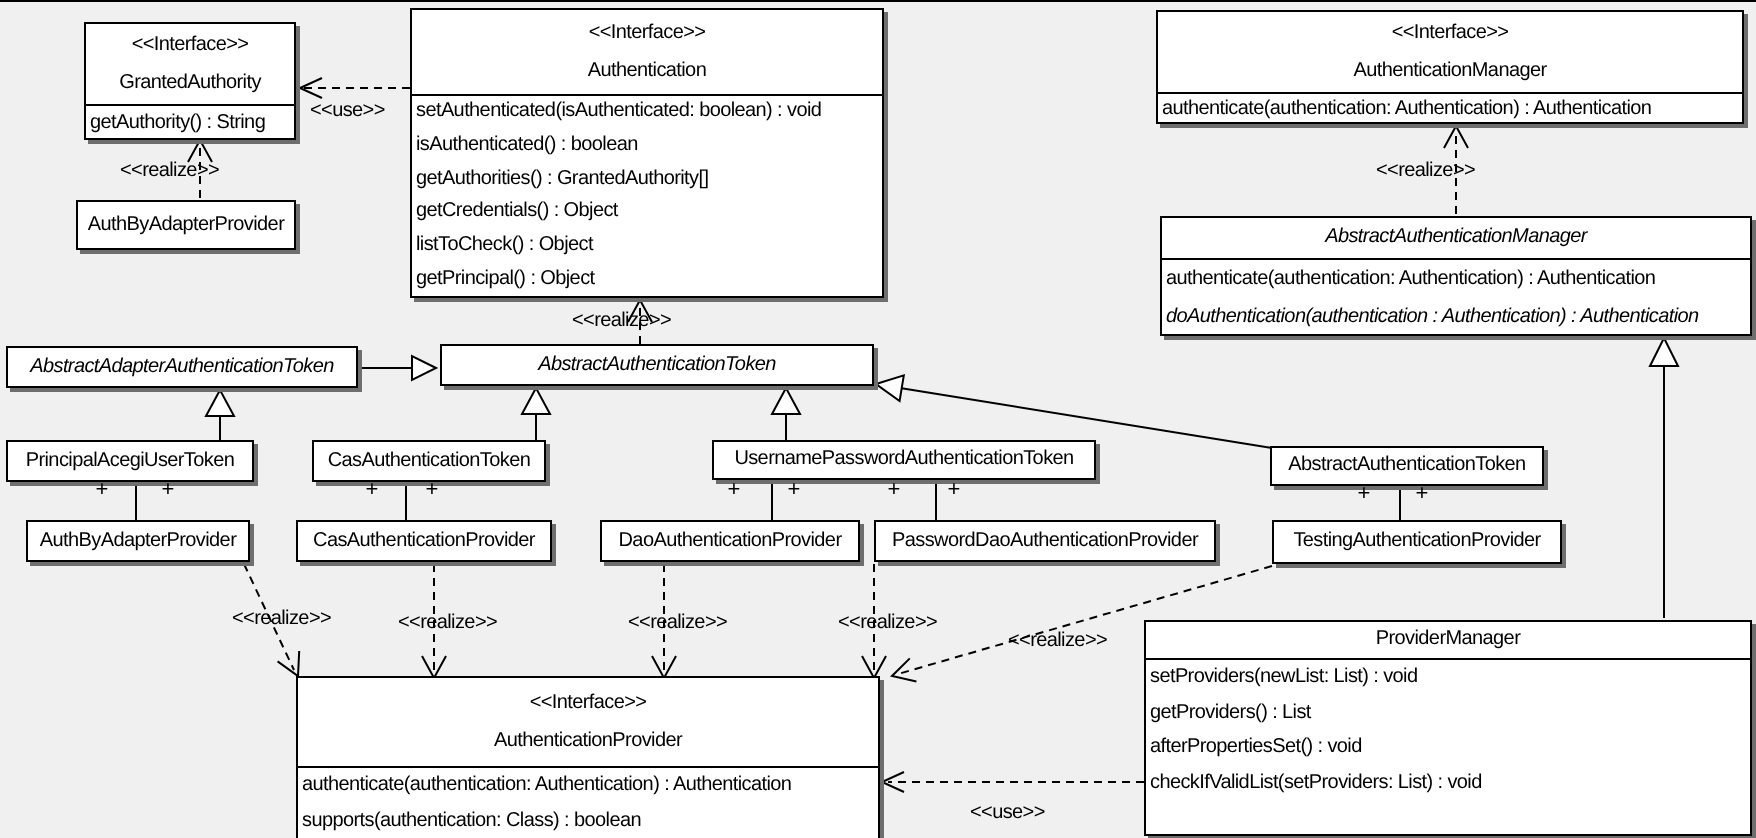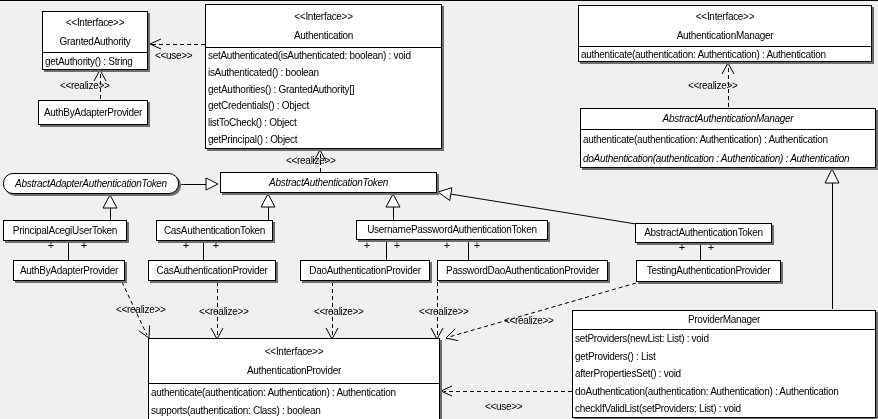--- a/index.html
+++ b/index.html
@@ -161,21 +161,21 @@
       </div>
       <div class="uml-class abstract" style="left: 580px; top: 107px; width: 296px; height: 60px;">
         <div class="uml-title" style="height: 20px;">
           <div class="uml-name" style="line-height: 20px;">AbstractAuthenticationManager</div>
         </div>
         <div class="uml-methods">
           <div class="uml-method" style="height: 19px; line-height: 19px;">authenticate(authentication: Authentication) : Authentication</div>
           <div class="uml-method" style="height: 19px; line-height: 19px; font-style: italic;">doAuthentication(authentication : Authentication) : Authentication</div>
         </div>
       </div>
-      <div class="uml-class abstract" style="left: 3px; top: 172px; width: 176px; height: 21px; border-radius: 10px;">
+      <div class="uml-class abstract" style="left: 3px; top: 172px; width: 176px; height: 21px;">
         <div class="uml-title" style="height: 19px;">
           <div class="uml-name" style="line-height: 19px;">AbstractAdapterAuthenticationToken</div>
         </div>
       </div>
       <div class="uml-class abstract" style="left: 220px; top: 171px; width: 217px; height: 21px;">
         <div class="uml-title" style="height: 19px;">
           <div class="uml-name" style="line-height: 19px;">AbstractAuthenticationToken</div>
         </div>
       </div>
       <div class="uml-class" style="left: 3px; top: 219px; width: 124px; height: 21px;">
@@ -234,21 +234,20 @@
         </div>
       </div>
       <div class="uml-class" style="left: 572px; top: 309px; width: 304px; height: 108px;">
         <div class="uml-title" style="height: 18px;">
           <div class="uml-name" style="line-height: 18px;">ProviderManager</div>
         </div>
         <div class="uml-methods">
           <div class="uml-method" style="height: 17.6px; line-height: 17.6px;">setProviders(newList: List) : void</div>
           <div class="uml-method" style="height: 17.6px; line-height: 17.6px;">getProviders() : List</div>
           <div class="uml-method" style="height: 17.6px; line-height: 17.6px;">afterPropertiesSet() : void</div>
-          <div class="uml-method" style="height: 17.6px; line-height: 17.6px;">doAuthentication(authentication: Authentication) : Authentication</div>
           <div class="uml-method" style="height: 17.6px; line-height: 17.6px;">checkIfValidList(setProviders: List) : void</div>
         </div>
       </div>
     </div>
   <div id="labels">
       <span class="edge-label" style="left: 155px; top: 49px;">&lt;&lt;use&gt;&gt;</span>
       <span class="edge-label" style="left: 60px; top: 79px;">&lt;&lt;realize&gt;&gt;</span>
       <span class="edge-label" style="left: 286px; top: 154px;">&lt;&lt;realize&gt;&gt;</span>
       <span class="edge-label" style="left: 688px; top: 79px;">&lt;&lt;realize&gt;&gt;</span>
       <span class="edge-label" style="left: 116px; top: 303px;">&lt;&lt;realize&gt;&gt;</span>

